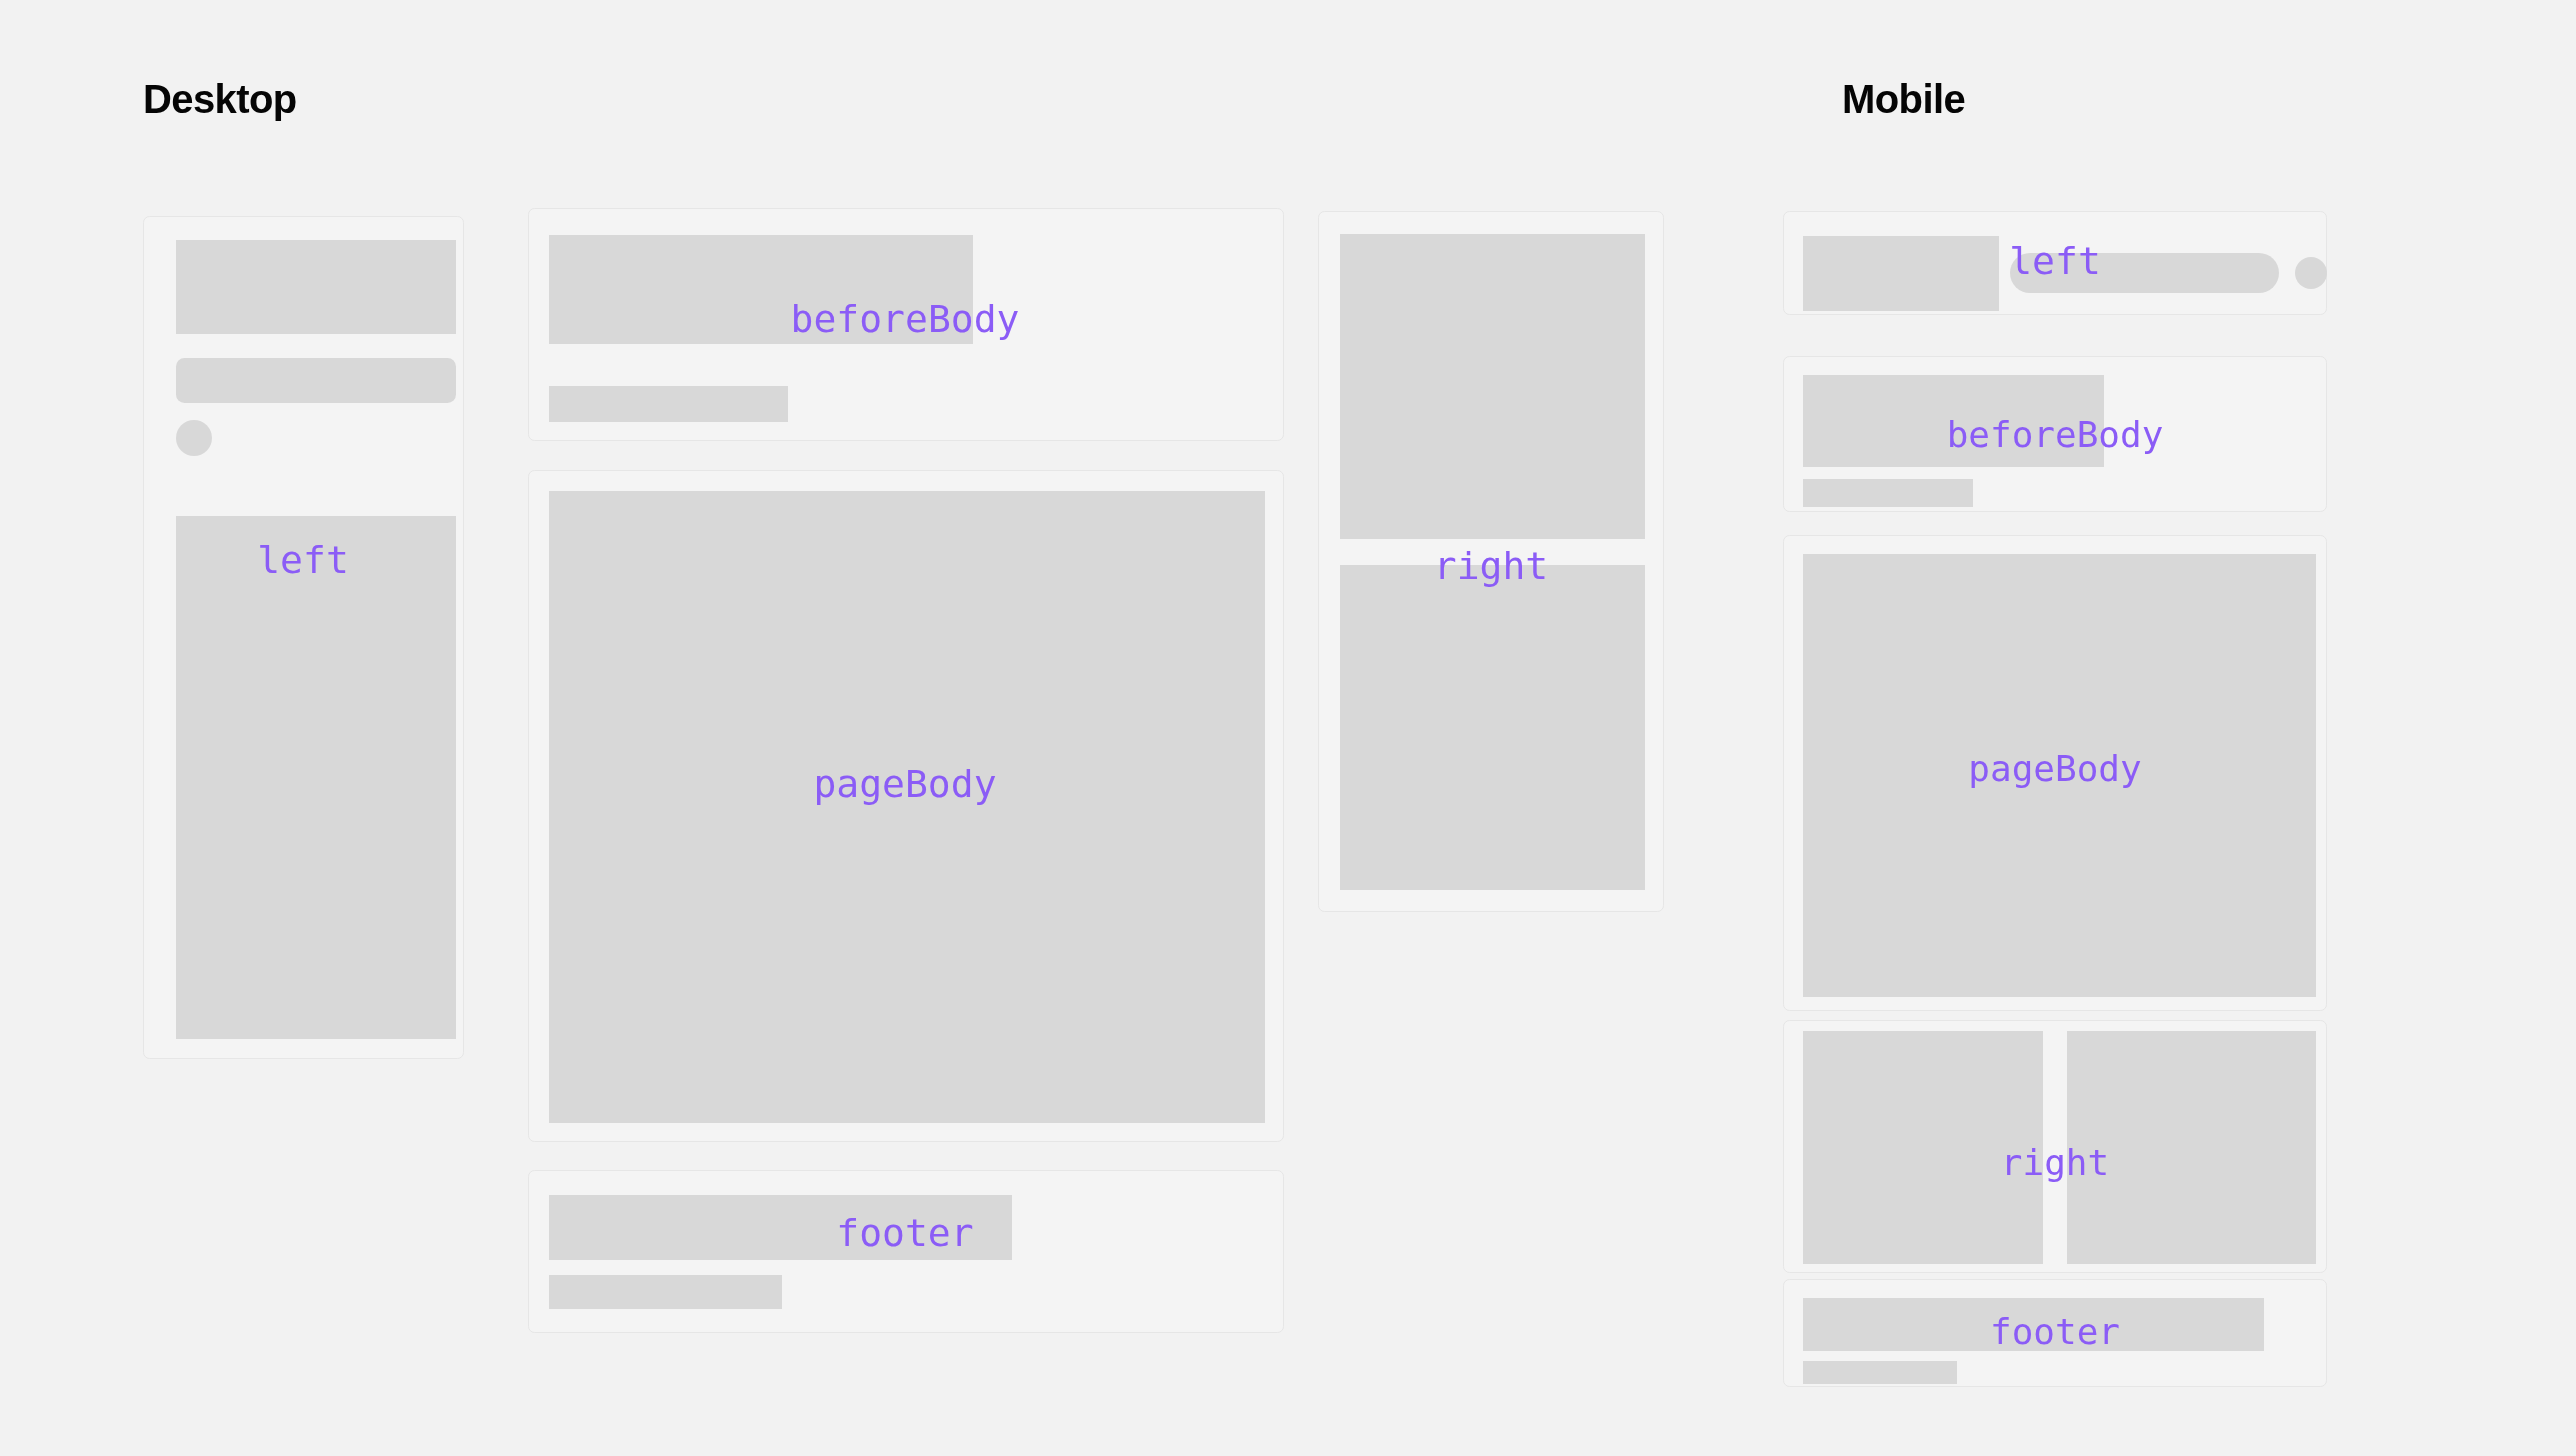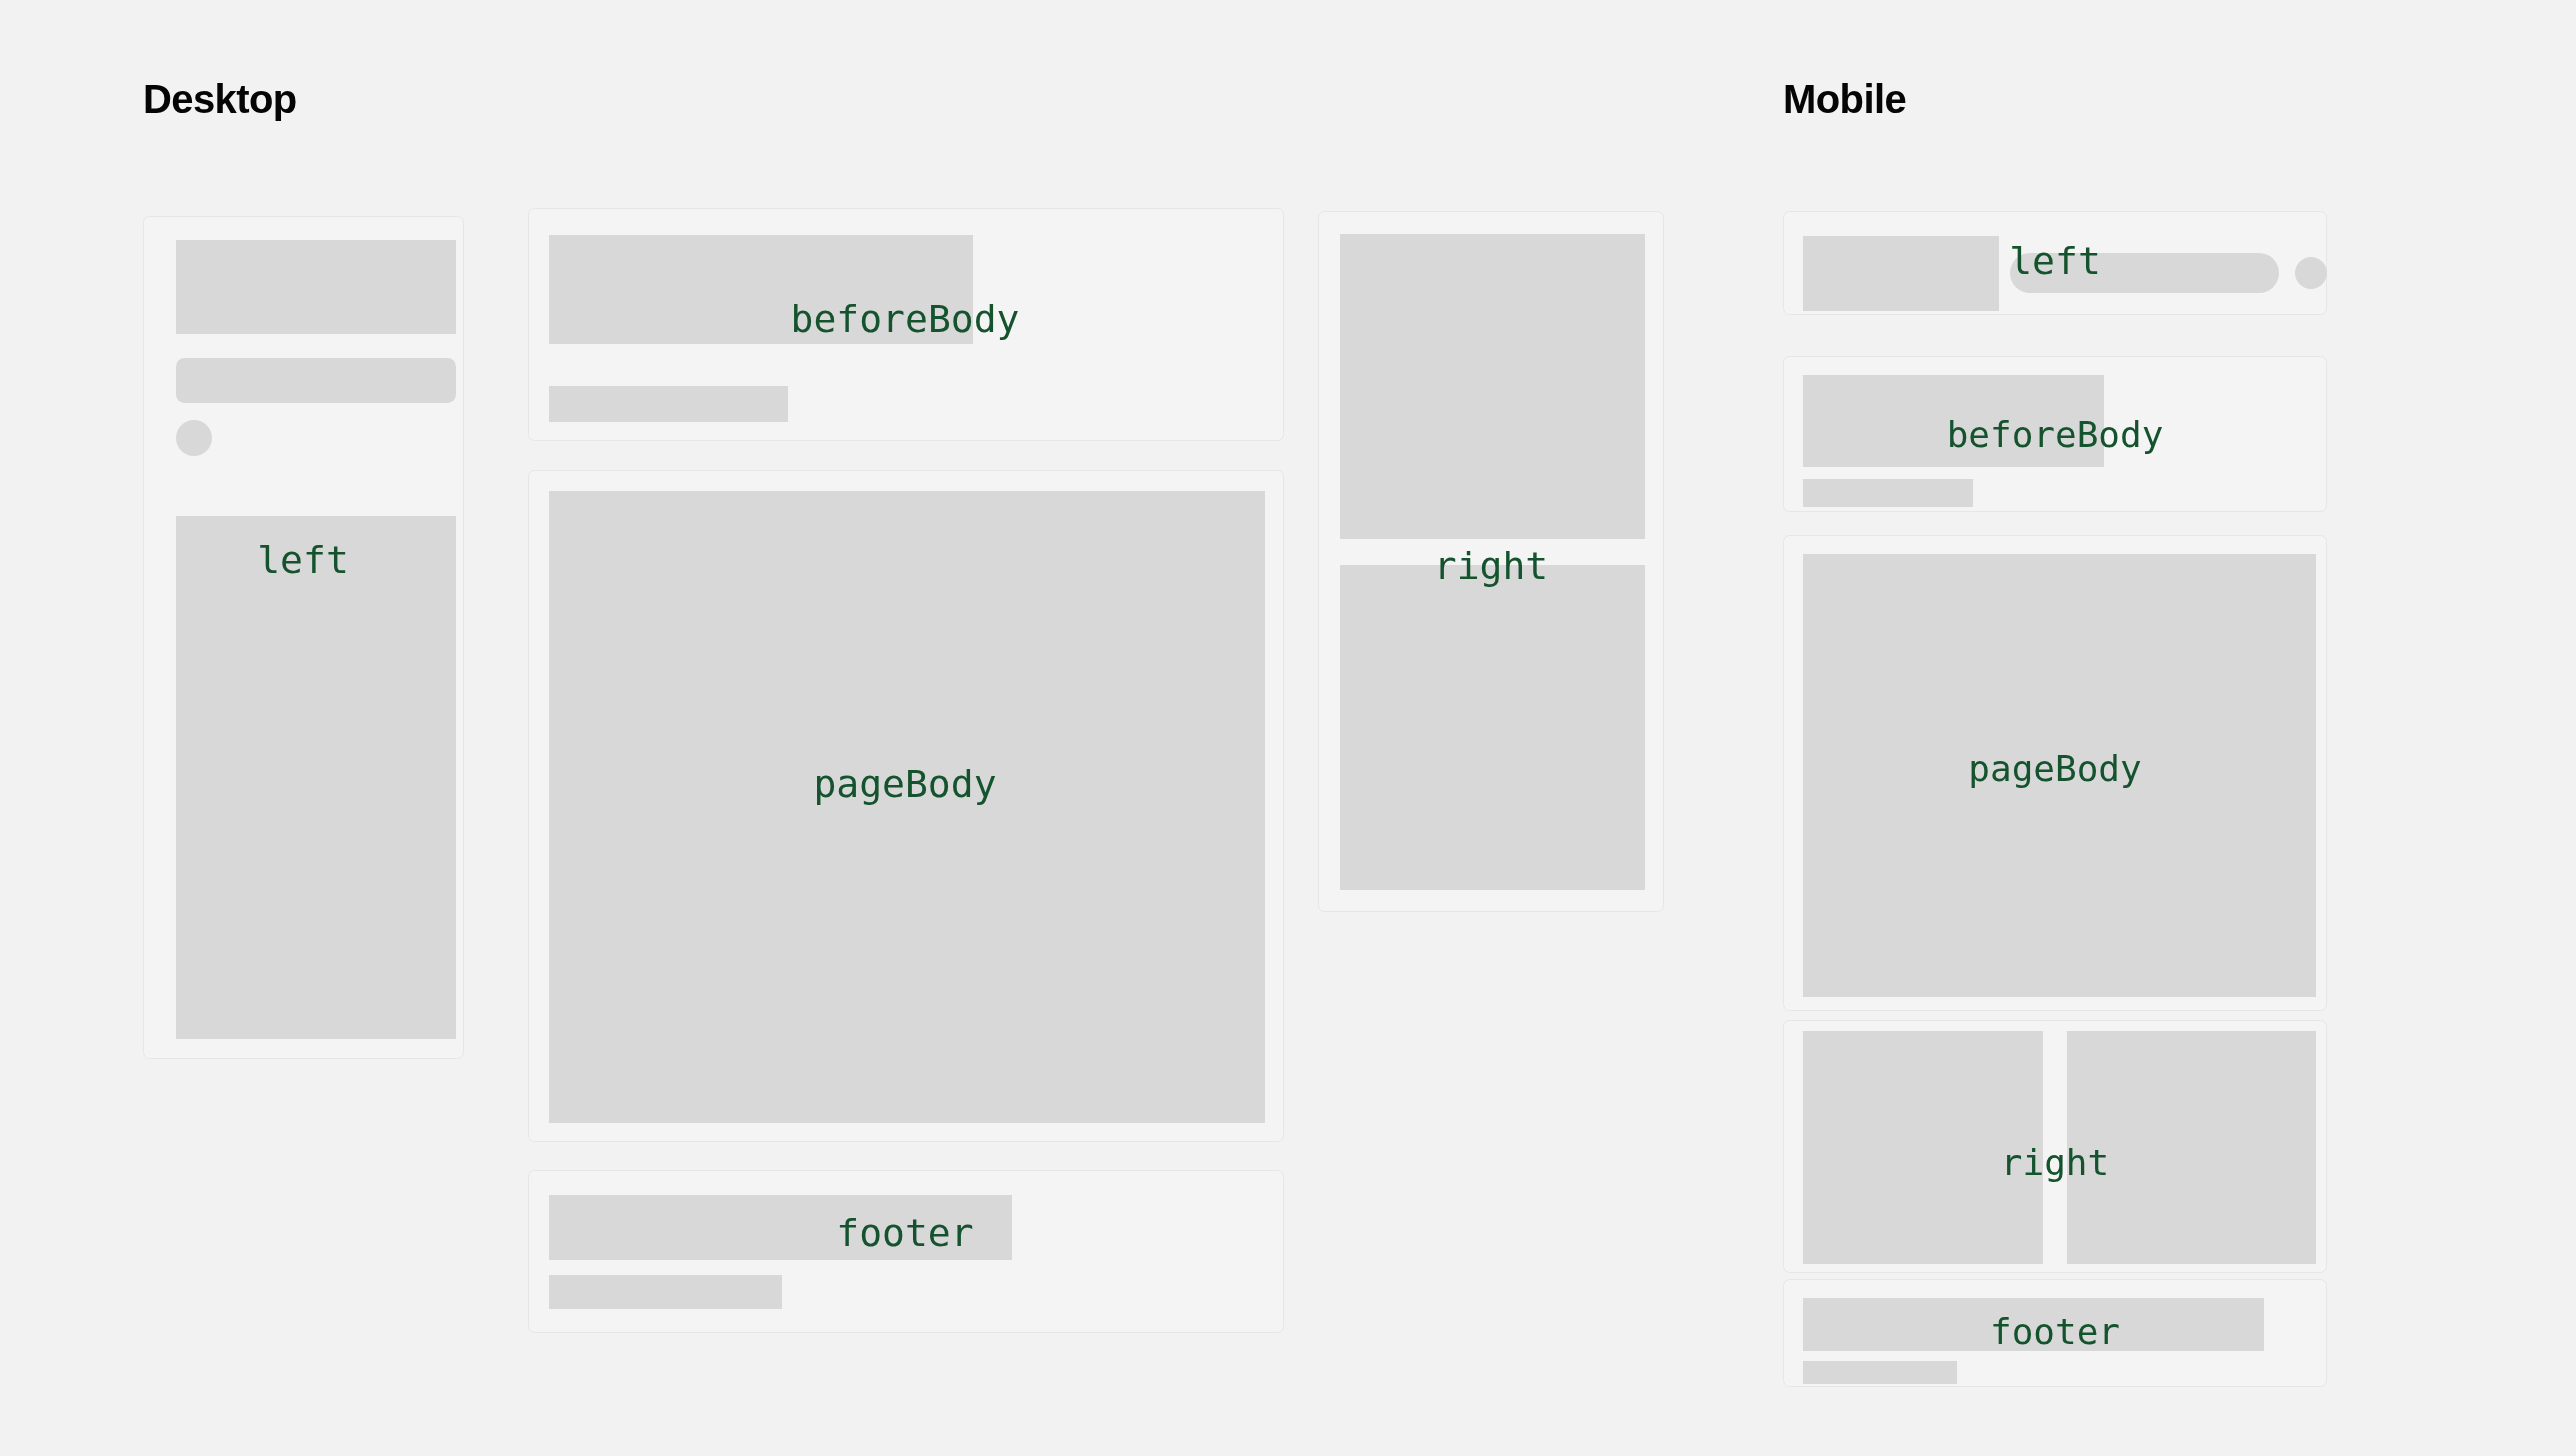--- a/index.html
+++ b/index.html
@@ -19,21 +19,21 @@
   .section-title {
     position: absolute;
     font-size: 40px;
     font-weight: bold;
     color: #050505;
     letter-spacing: -0.6px;
     line-height: 1;
     white-space: nowrap;
   }
   #title-desktop { left: 143px; top: 79px; }
-  #title-mobile  { left: 1783px; top: 79px; }
+  #title-mobile  { left: 1842px; top: 79px; }
 
   
   .card {
     position: absolute;
     background: #f4f4f4;
     border: 0.9px solid #e6e6e6;
     border-radius: 6.6px;
     box-sizing: border-box;
   }
 
@@ -45,21 +45,21 @@
   }
   .ph.round { border-radius: 8.5px; }
   .ph.pill  { border-radius: 940px; }
   .ph.circle{ border-radius: 50%; }
 
   
   .region-label {
     position: absolute;
     font-family: "DejaVu Sans Mono", "Liberation Mono", monospace;
     font-size: 38px;
-    color: #14532d;
+    color: #8b5cf6;
     white-space: nowrap;
     line-height: 1;
     letter-spacing: 0;
     pointer-events: none;
     transform: translate(-50%, -50%);
   }
   .region-label.sm { font-size: 36px; }
 </style>
 </head>
 <body>

